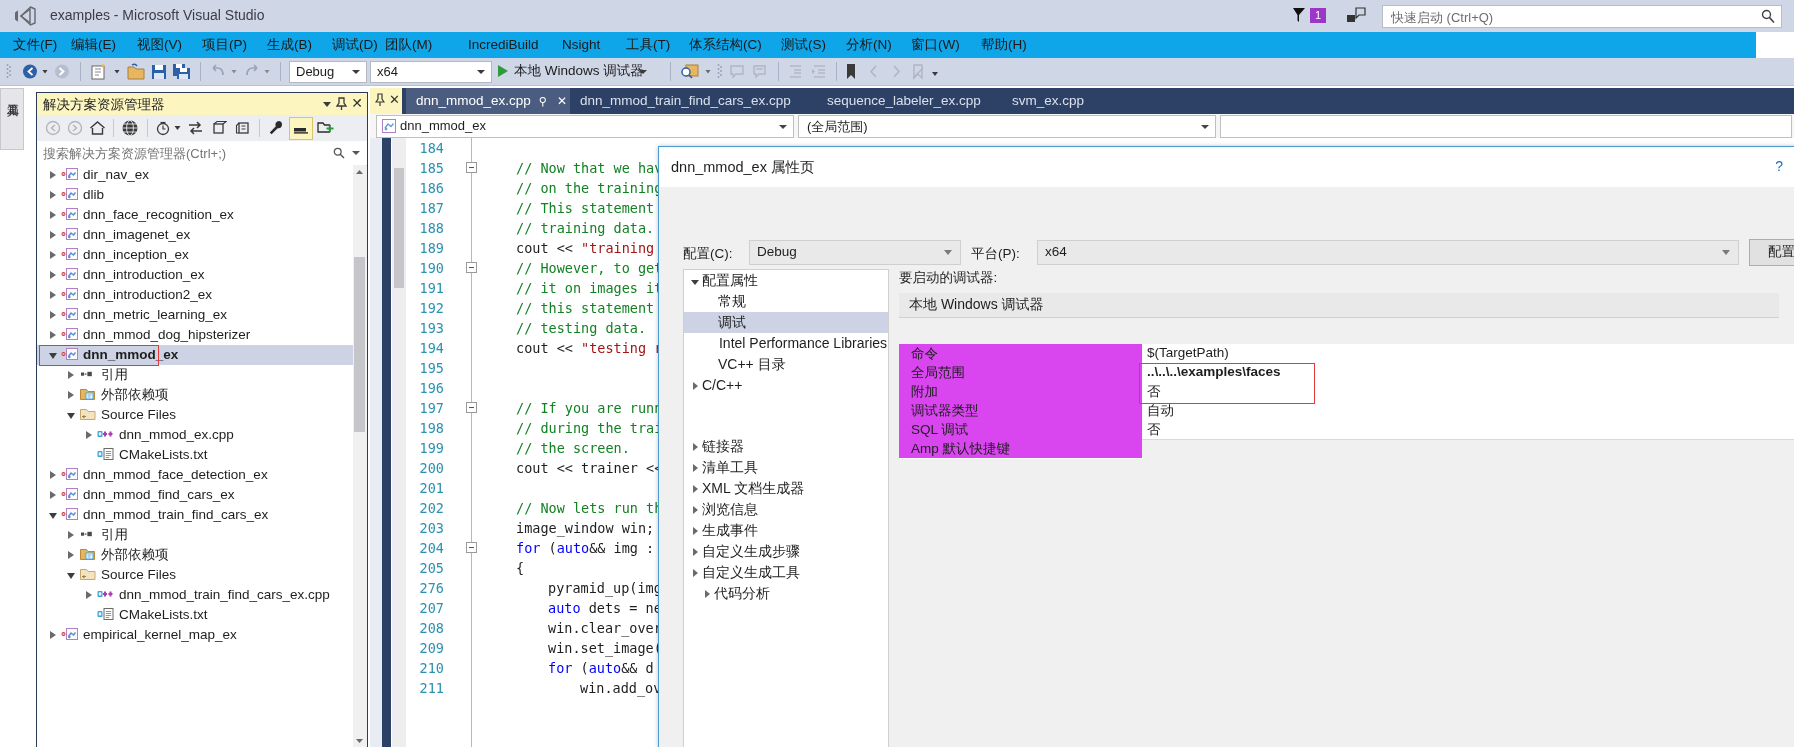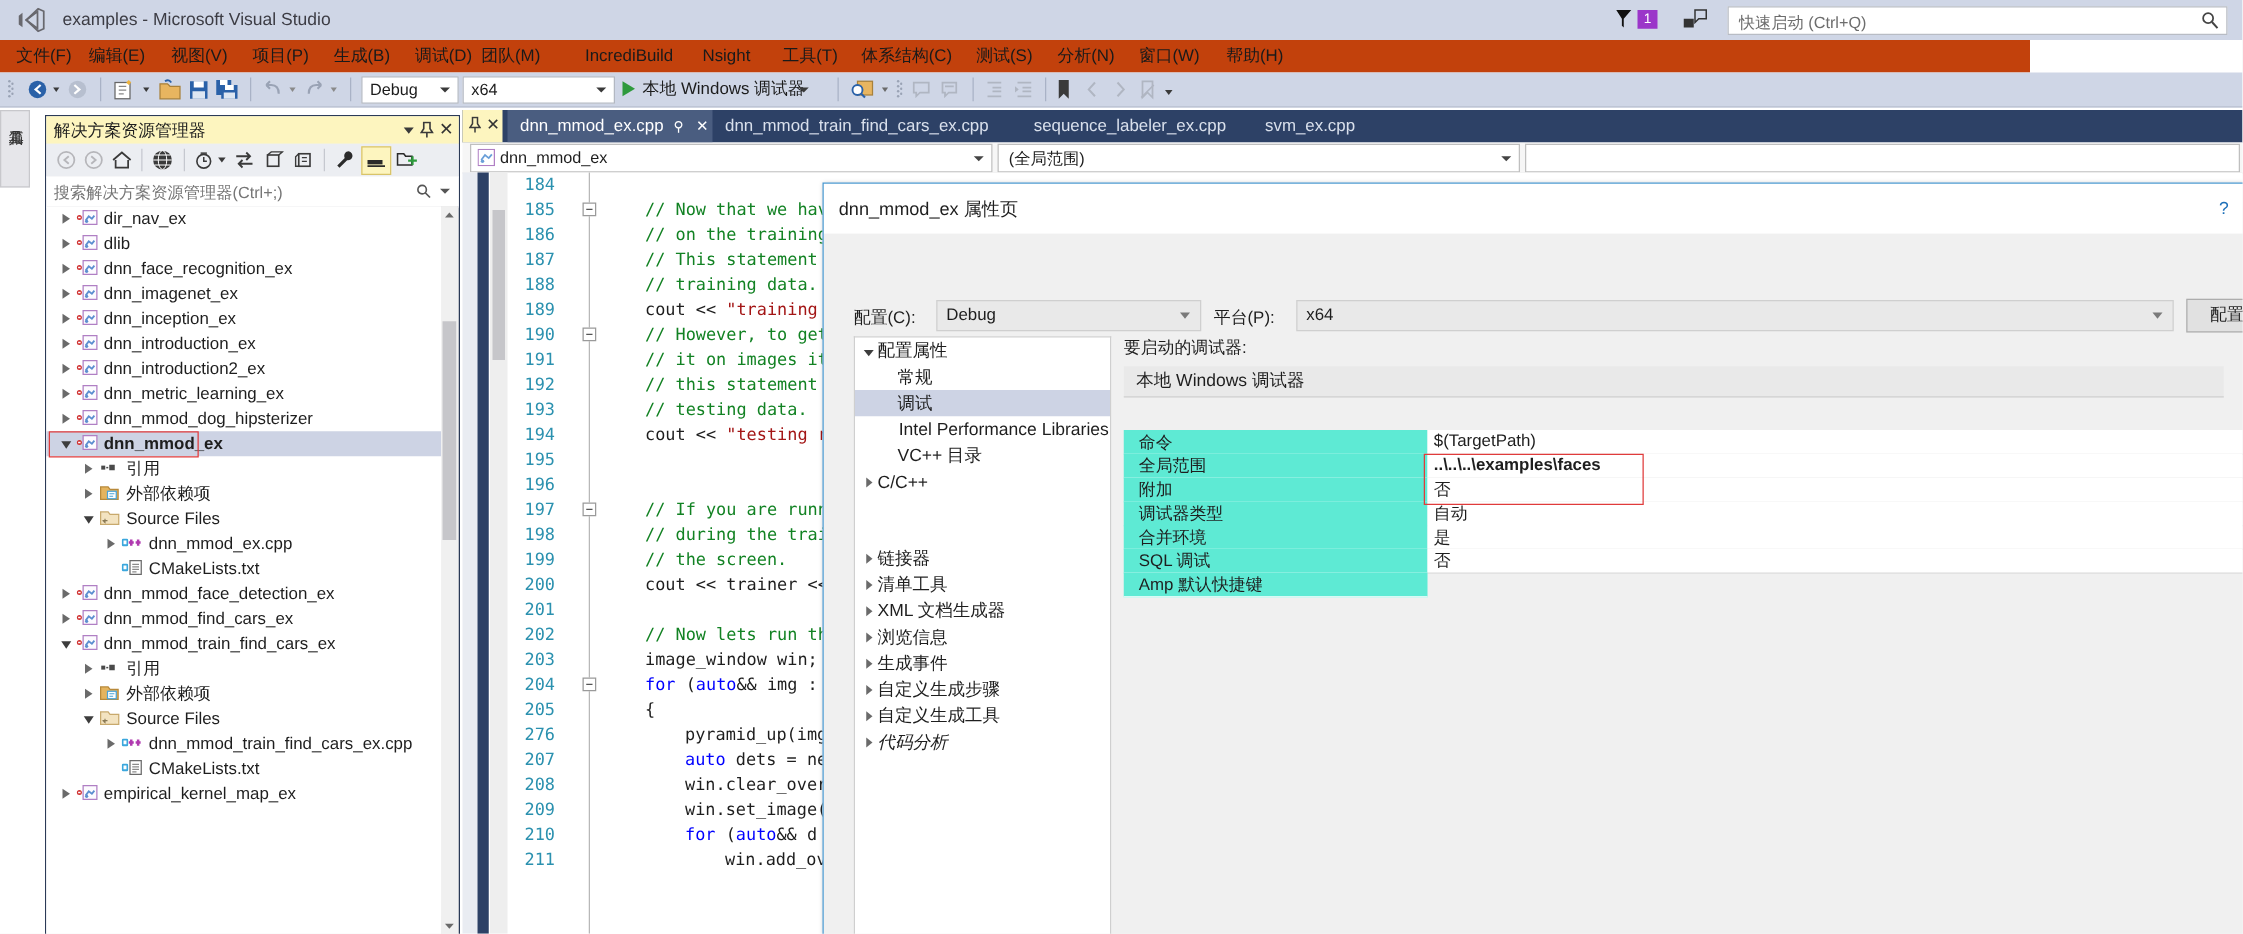--- a/index.html
+++ b/index.html
@@ -37,22 +37,22 @@
   }
   .quick-launch input{
     position:absolute;left:6px;top:1px;width:350px;height:18px;border:0;outline:0;
     font-family:"Liberation Sans",sans-serif;font-size:13px;color:#333;background:transparent;
   }
   .quick-launch input::placeholder{color:#6d6d6d;}
   .ql-search{position:absolute;right:6px;top:3px;width:14px;height:15px;}
 
   
   .menubar{
-    position:absolute;left:0;top:32px;width:1624px;height:26px;
-    background:#c2410c;
+    position:absolute;left:0;top:32px;width:1756px;height:26px;
+    background:#0ea5e9;
   }
   .menu-item{
     position:absolute;top:0;height:26px;line-height:26px;padding:0 9px;
     font-size:13.5px;color:#1a1a1a;white-space:nowrap;cursor:default;
   }
 
   
   .toolbar{
     position:absolute;left:0;top:58px;width:1794px;height:27px;
     background:#cfd6e6;border-bottom:1px solid #b9c0d0;
@@ -275,21 +275,21 @@
     position:absolute;left:240px;top:106px;width:880px;height:24px;
     background:#e9e9e9;border-bottom:1px solid #d0d0d0;
   }
   .dbg-box .v{position:absolute;left:10px;top:3px;font-size:14px;color:#1e1e1e;}
 
   .grid{
     position:absolute;left:240px;top:157px;width:896px;
   }
   .grow{position:relative;height:19px;}
   .gname{
-    position:absolute;left:0;top:0;width:243px;height:19px;background:#5eead4;
+    position:absolute;left:0;top:0;width:243px;height:19px;background:#d946ef;
     border-bottom:1px solid #ffffff;
   }
   .gname span{position:absolute;left:12px;top:1px;font-size:13.5px;color:#1e1e1e;white-space:nowrap;}
   .gval{
     position:absolute;left:243px;top:0;width:653px;height:19px;background:#ffffff;
     border-bottom:1px solid #d9d9d9;
   }
   .gval span{position:absolute;left:5px;top:1px;font-size:13.5px;color:#1e1e1e;white-space:nowrap;}
   .gval span.b{font-weight:bold;}
   .redbox{
@@ -839,21 +839,21 @@
           <div class="ptrow" style="padding-left: 20px; text-align: center;"><span class="ptw"></span><span>Intel Performance Libraries</span></div>
           <div class="ptrow" style="padding-left: 20px;"><span class="ptw"></span><span>VC++ 目录</span></div>
           <div class="ptrow" style="padding-left: 4px;"><span class="ptw"><i class="cr"></i></span><span>C/C++</span></div>
           <div class="ptrow" style="padding-left: 4px; margin-top: 40px;"><span class="ptw"><i class="cr"></i></span><span>链接器</span></div>
           <div class="ptrow" style="padding-left: 4px;"><span class="ptw"><i class="cr"></i></span><span>清单工具</span></div>
           <div class="ptrow" style="padding-left: 4px;"><span class="ptw"><i class="cr"></i></span><span>XML 文档生成器</span></div>
           <div class="ptrow" style="padding-left: 4px;"><span class="ptw"><i class="cr"></i></span><span>浏览信息</span></div>
           <div class="ptrow" style="padding-left: 4px;"><span class="ptw"><i class="cr"></i></span><span>生成事件</span></div>
           <div class="ptrow" style="padding-left: 4px;"><span class="ptw"><i class="cr"></i></span><span>自定义生成步骤</span></div>
           <div class="ptrow" style="padding-left: 4px;"><span class="ptw"><i class="cr"></i></span><span>自定义生成工具</span></div>
-          <div class="ptrow" style="padding-left: 4px; font-style: italic;"><span class="ptw"><i class="cr"></i></span><span>代码分析</span></div>
+          <div class="ptrow" style="padding-left: 16px;"><span class="ptw"><i class="cr"></i></span><span>代码分析</span></div>
         </div>
 
       <div class="dbg-hdr">要启动的调试器:</div>
       <div class="dbg-box">
         <div class="v">本地 Windows 调试器</div>
       </div>
 
       <div class="grid" id="pgrid">
         <div class="grow">
             <div class="gname">
@@ -882,28 +882,20 @@
           <div class="grow">
             <div class="gname">
               <span>调试器类型</span>
             </div>
             <div class="gval">
               <span class="">自动</span>
             </div>
           </div>
           <div class="grow">
             <div class="gname">
-              <span>合并环境</span>
-            </div>
-            <div class="gval">
-              <span class="">是</span>
-            </div>
-          </div>
-          <div class="grow">
-            <div class="gname">
               <span>SQL 调试</span>
             </div>
             <div class="gval">
               <span class="">否</span>
             </div>
           </div>
           <div class="grow">
             <div class="gname">
               <span>Amp 默认快捷键</span>
             </div>

